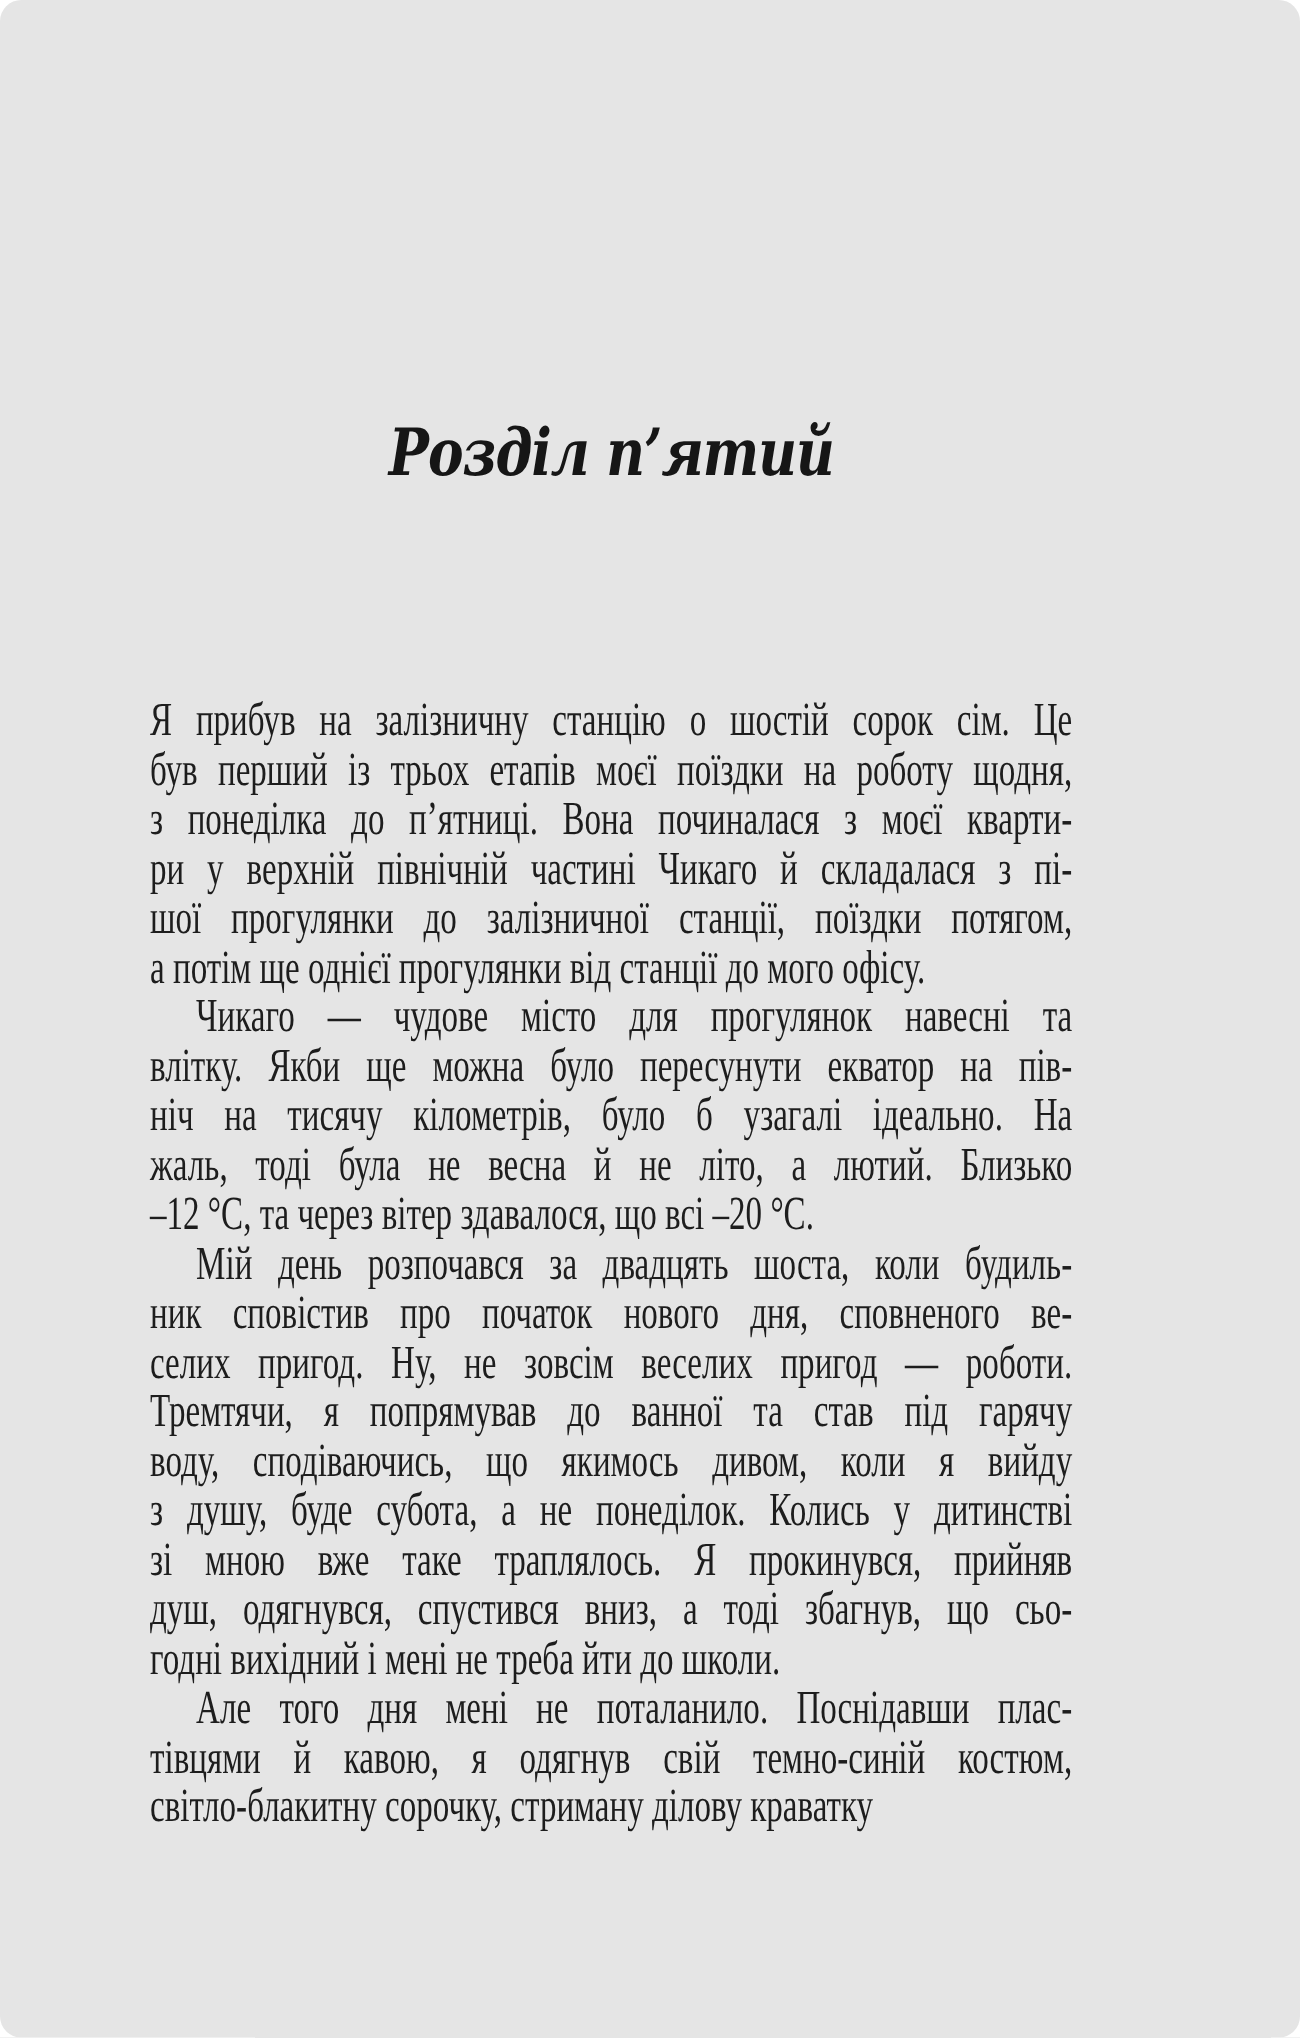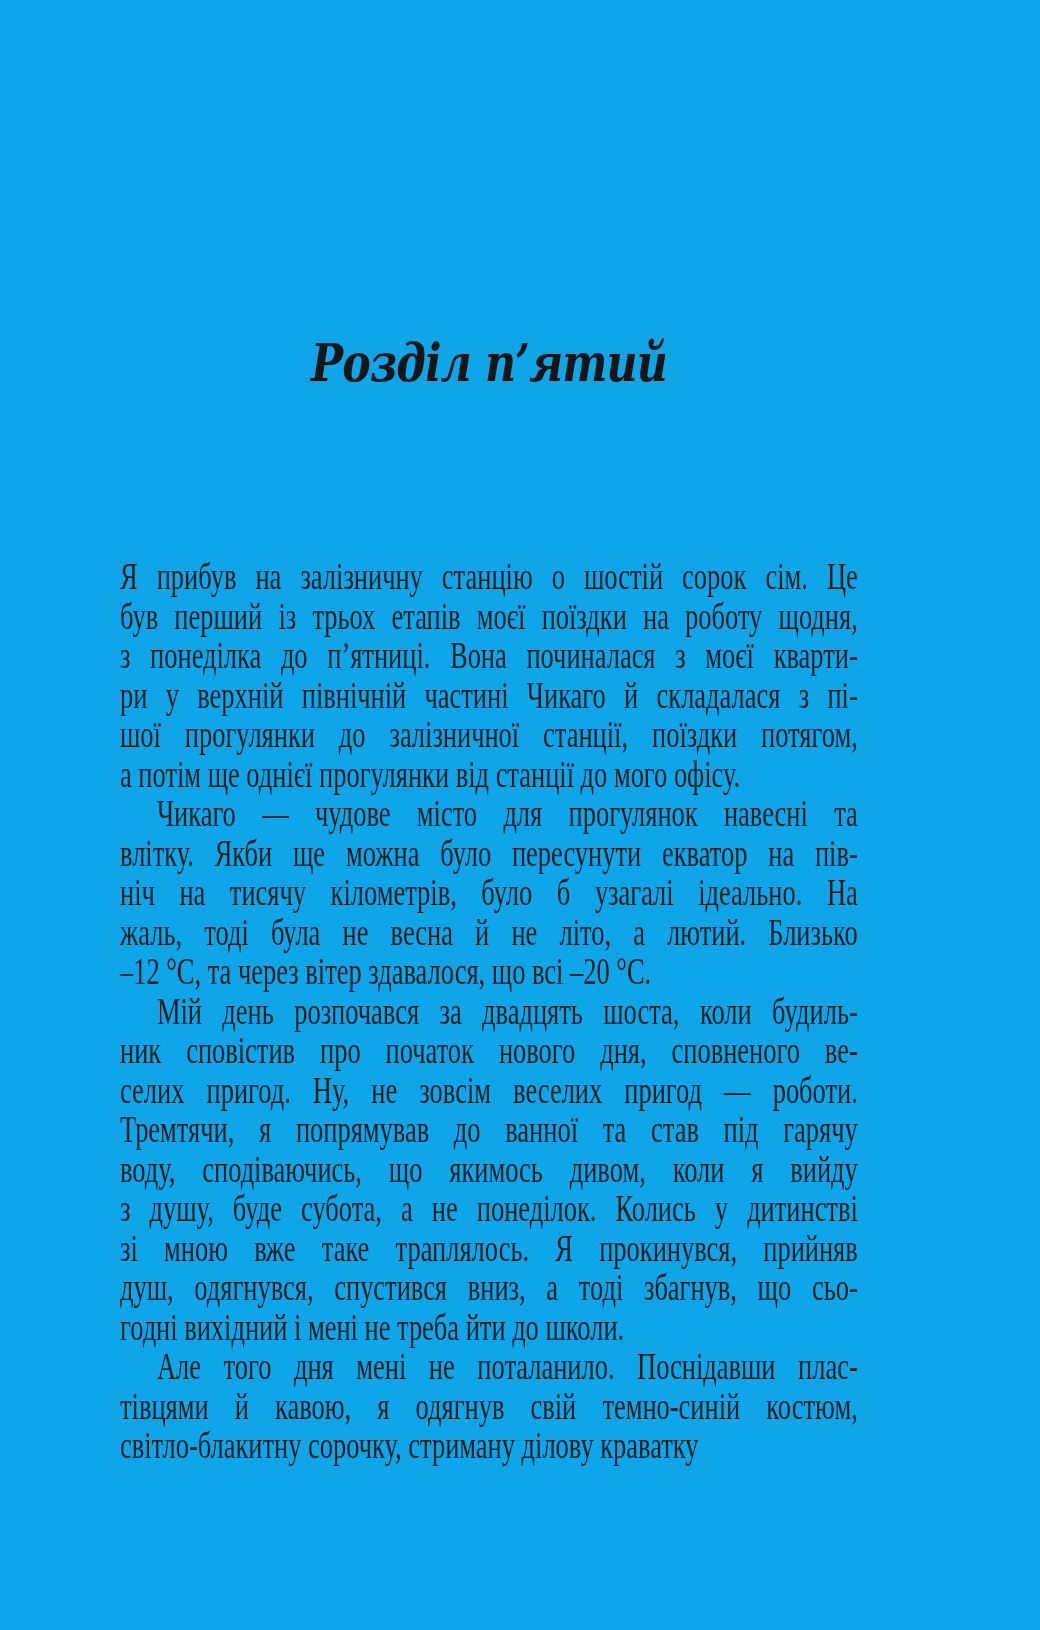--- a/index.html
+++ b/index.html
@@ -10,21 +10,22 @@
     width: 1040px;
     height: 1630px;
     background: #ffffff;
     position: relative;
     overflow: hidden;
     font-family: "Liberation Serif", serif;
   }
   .page {
     position: absolute;
     inset: 0;
-    background: #0ea5e9;
+    background: #e5e5e5;
+    border-radius: 17px;
   }
   .chapter-title {
     position: absolute;
     top: 332px;
     left: 120px;
     width: 738px;
     margin: 0;
     text-align: center;
     font-family: "DejaVu Serif", serif;
     font-style: italic;

